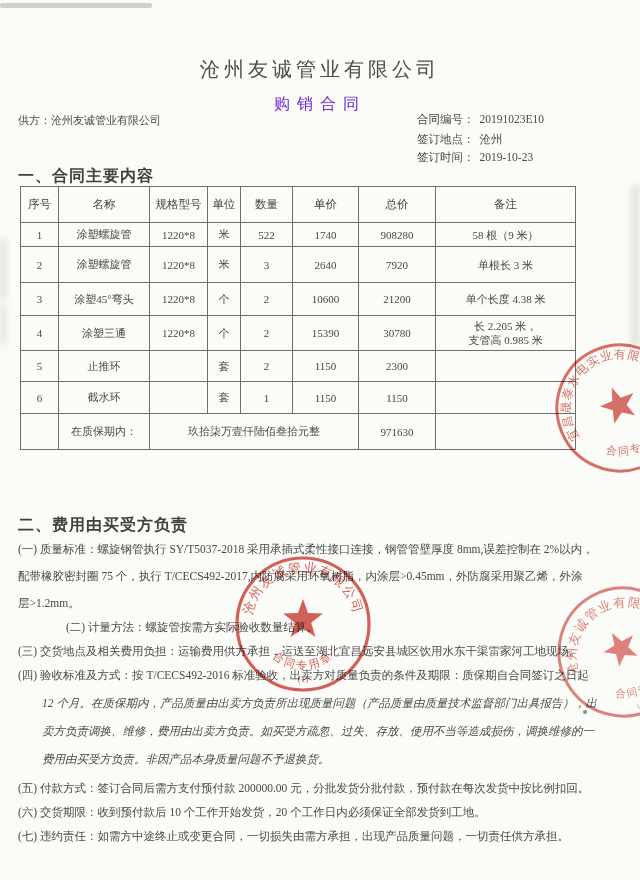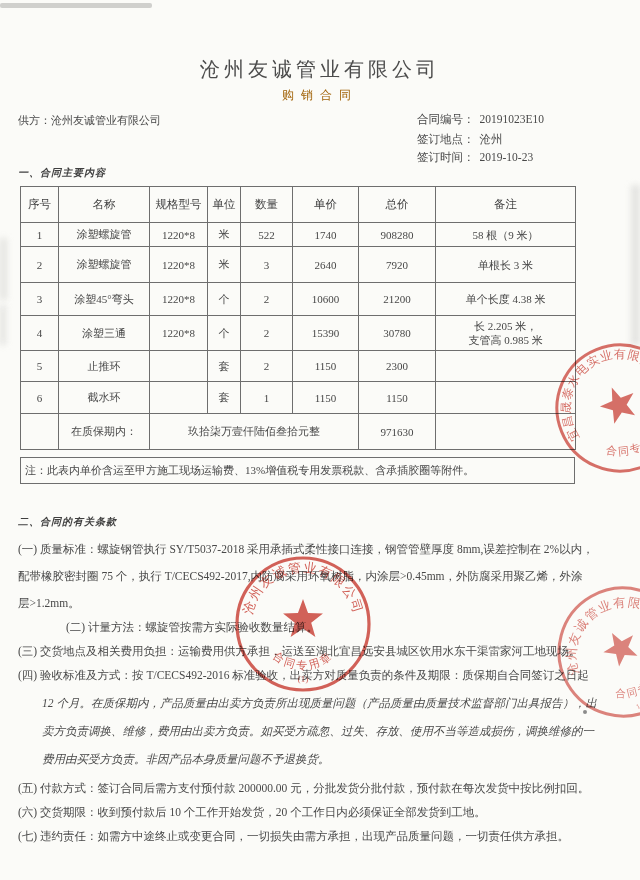--- a/index.html
+++ b/index.html
@@ -6,25 +6,25 @@
   .page{
     position:relative; width:640px; height:880px; margin:0 auto;
     background:#fbfbf8; overflow:hidden;
     font-family:"Liberation Serif","DejaVu Serif",serif;
     color:#484848;
     padding-left:8px;
   }
   .abs{position:absolute; white-space:nowrap;}
   
   .doc-title{left:0; top:56px; width:640px; text-align:center; font-size:20px; letter-spacing:4px; color:#4c4c4c;}
-  .doc-subtitle{left:0; top:87px; width:640px; text-align:center; font-size:12px; letter-spacing:7px; color:#a16207;}
+  .doc-subtitle{left:0; top:94px; width:640px; text-align:center; font-size:16px; letter-spacing:7px; color:#6d28d9;}
   .party-line{left:18px; font-size:11px;}
   .meta-line{left:417px; font-size:11.5px;}
   .meta-line .val{margin-left:5px;}
-  .sec-heading{left:18px; font-size:10px; font-weight:600; color:#3f3f3f; letter-spacing:1px;font-style:italic;}
+  .sec-heading{left:18px; font-size:16px; font-weight:600; color:#3f3f3f; letter-spacing:1px;}
   
   .items-table{position:absolute; left:20px; top:186px; width:555px; border-collapse:collapse; table-layout:fixed;}
   .items-table td,.items-table th{
     border:1px solid #6e6e6e; font-weight:normal; text-align:center;
     font-size:11px; color:#474747; padding:0 2px; overflow:hidden;
   }
   .items-table thead tr{height:36px;}
   .items-table th{font-size:11.5px; color:#3f3f3f;}
   .remark-cell{white-space:pre-line; line-height:14px;}
   .total-row{height:36px;}
@@ -164,23 +164,22 @@
       <tr class="total-row">
         <td></td>
         <td>在质保期内：</td>
         <td colspan="4">玖拾柒万壹仟陆佰叁拾元整</td>
         <td>971630</td>
         <td></td>
       </tr>
     </tbody>
   </table>
 
-  <div class="abs note-box">注：此表内单价含运至甲方施工现场运输费、13%增值税专用发票税款、含承插胶圈等附件。</div>
-
-  <div class="abs sec-heading" style="top:515px;">二、合同的有关条款</div>
+
+  <div class="abs sec-heading" style="top:515px;">二、费用由买受方负责</div>
 
   <div>
       <div class="body-line" style="top: 540px;">(一) 质量标准：螺旋钢管执行 SY/T5037-2018 采用承插式柔性接口连接，钢管管壁厚度 8mm,误差控制在 2%以内，</div>
       <div class="body-line" style="top: 567px;">配带橡胶密封圈 75 个，执行 T/CECS492-2017,内防腐采用环氧树脂，内涂层&gt;0.45mm，外防腐采用聚乙烯，外涂</div>
       <div class="body-line" style="top: 594px;">层&gt;1.2mm。</div>
       <div class="body-line" style="top: 618px; margin-left: 48px;">(二) 计量方法：螺旋管按需方实际验收数量结算。</div>
       <div class="body-line" style="top: 642px;">(三) 交货地点及相关费用负担：运输费用供方承担，运送至湖北宜昌远安县城区饮用水东干渠雷家河工地现场。</div>
       <div class="body-line" style="top: 666px;">(四) 验收标准及方式：按 T/CECS492-2016 标准验收，出卖方对质量负责的条件及期限：质保期自合同签订之日起</div>
       <div class="body-line indent" style="top: 694px;">12 个月。在质保期内，产品质量由出卖方负责所出现质量问题（产品质量由质量技术监督部门出具报告），出</div>
       <div class="body-line indent" style="top: 722px;">卖方负责调换、维修，费用由出卖方负责。如买受方疏忽、过失、存放、使用不当等造成损伤，调换维修的一</div>

